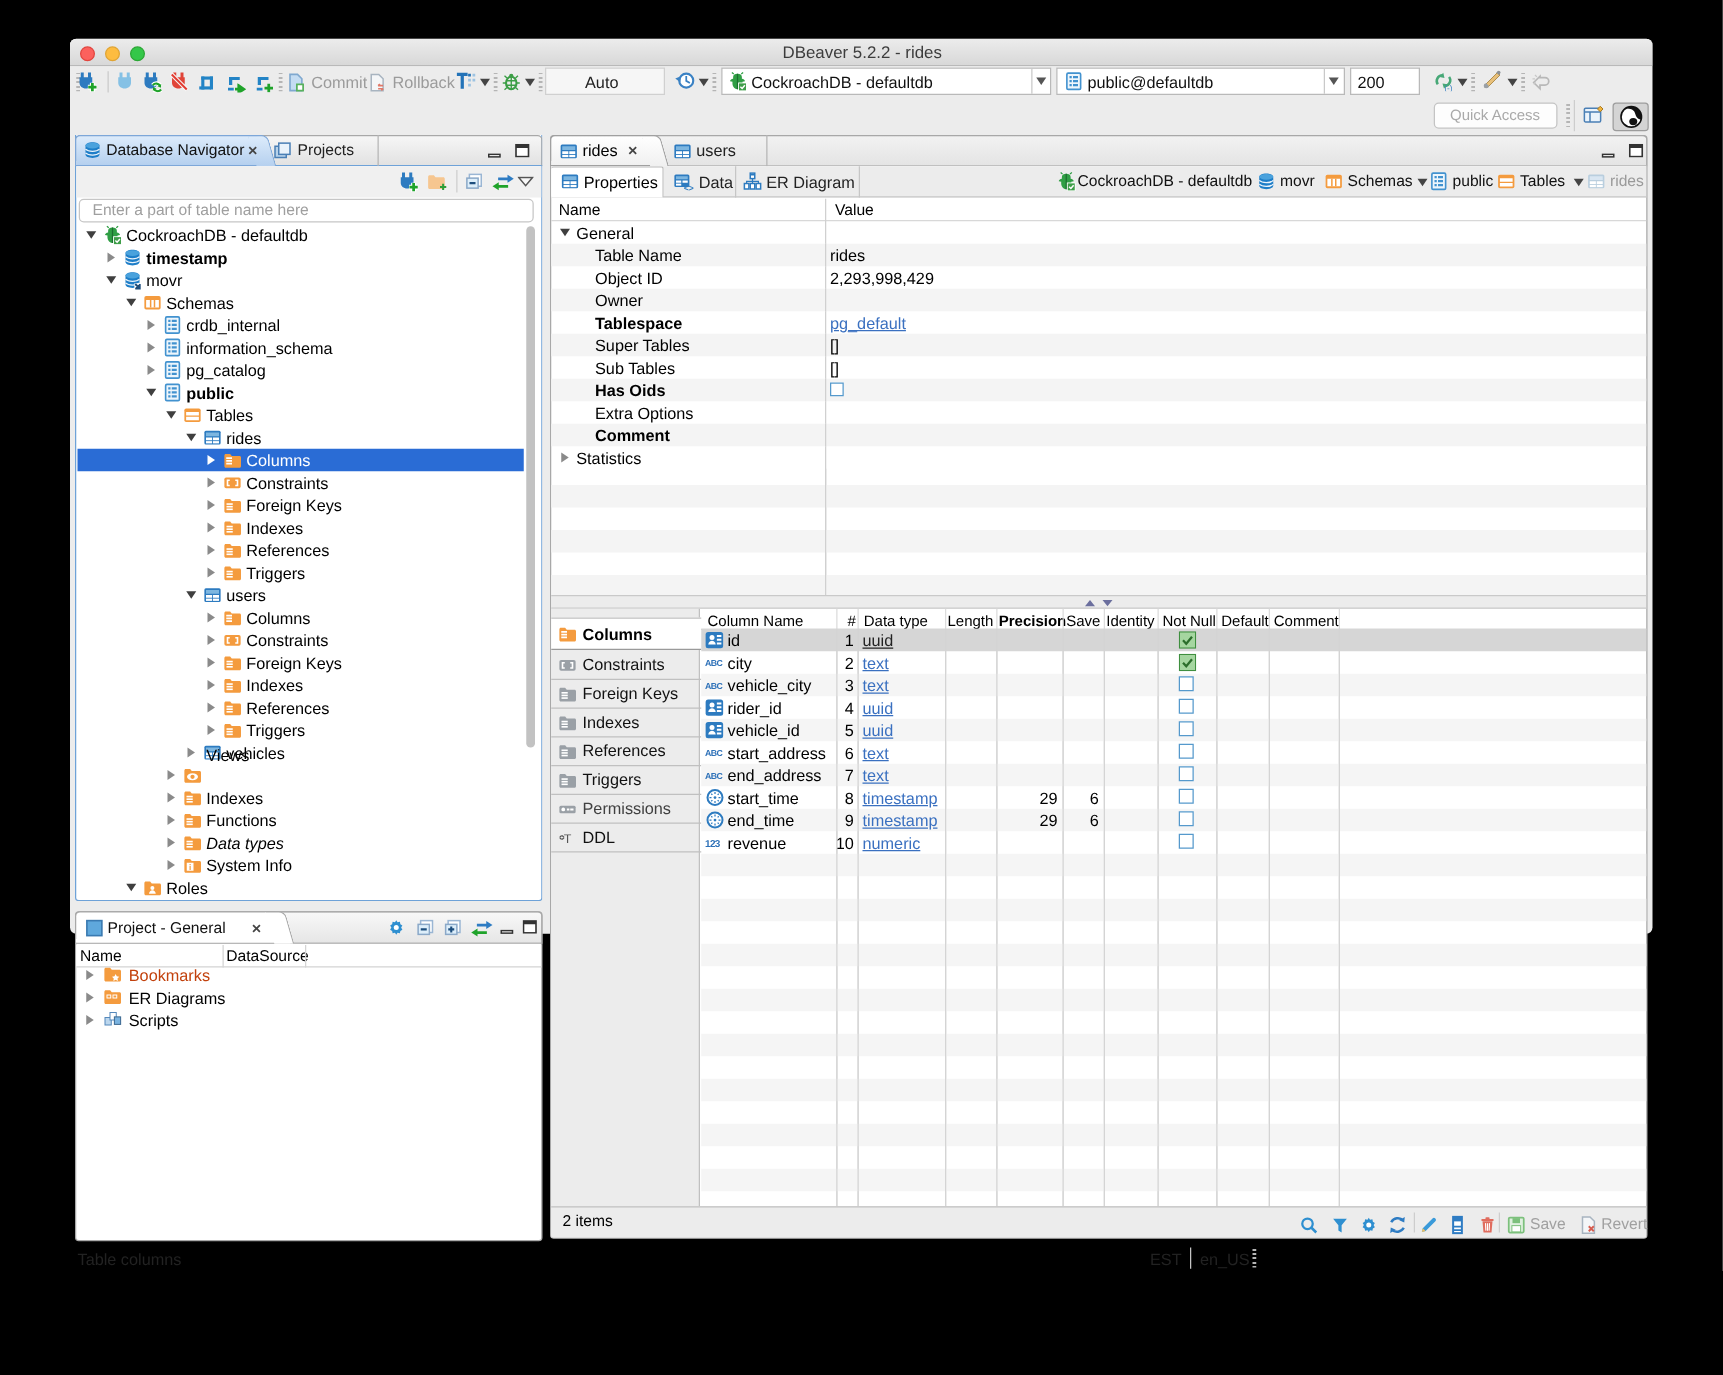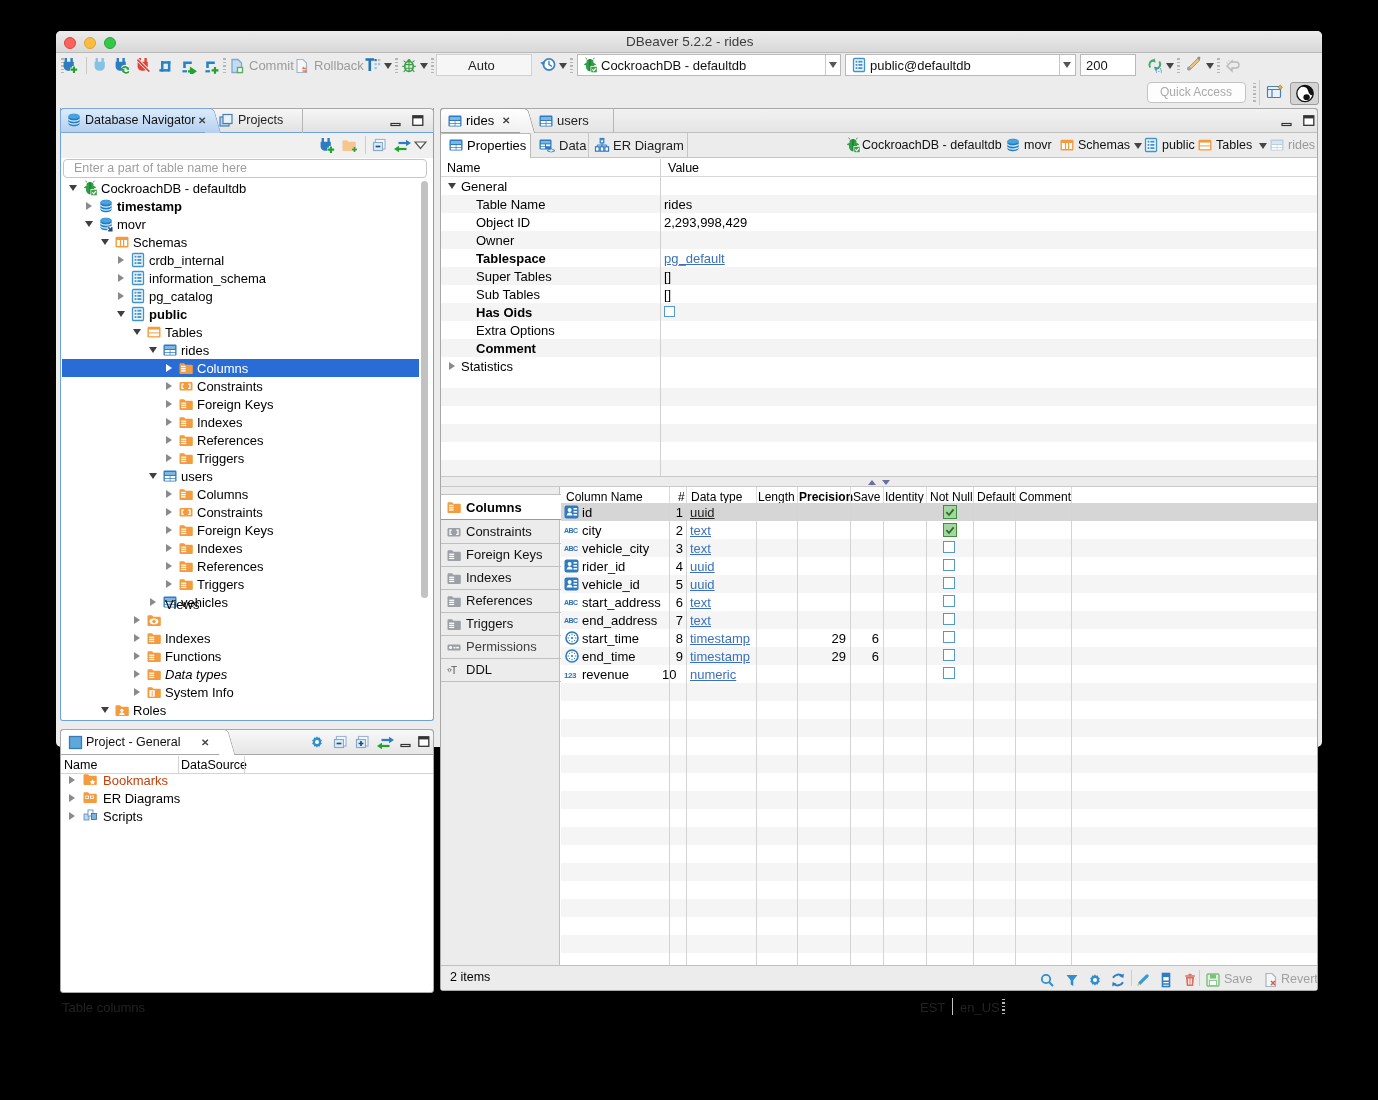--- a/index.html
+++ b/index.html
@@ -1070,21 +1070,21 @@
 <div style="position:absolute;left:634px;top:618px;font-size:13px;color:#3a70c0;white-space:nowrap;text-decoration:underline;">timestamp</div>
 <div style="position:absolute;left:744px;top:618px;width:46px;text-align:right;font-size:13px;">29</div>
 <div style="position:absolute;left:796px;top:618px;width:27px;text-align:right;font-size:13px;">6</div>
 <div class="abs" style="left:887px;top:618px;width:12px;height:12px;background:#fff;border:1.5px solid #5599cc;"></div>
 <div style="position:absolute;left:508px;top:635px;">
       <svg style="" width="16" height="16" viewBox="0 0 16 16">
         <text x="0" y="11.5" font-size="8" font-weight="bold" fill="#2e71b8" font-family="Liberation Sans" letter-spacing="-0.5">123</text>
       </svg>
     </div>
 <div style="position:absolute;left:526px;top:636px;font-size:13px;color:#000;white-space:nowrap;">revenue</div>
-<div style="position:absolute;left:606px;top:636px;width:21px;font-size:13px;">10</div>
+<div style="position:absolute;left:606px;top:636px;width:21px;text-align:right;font-size:13px;">10</div>
 <div style="position:absolute;left:634px;top:636px;font-size:13px;color:#3a70c0;white-space:nowrap;text-decoration:underline;">numeric</div>
 <div class="abs" style="left:887px;top:636px;width:12px;height:12px;background:#fff;border:1.5px solid #5599cc;"></div>
 <div class="abs" style="left:505px;top:652px;width:756px;height:18px;background:#f5f5f5;"></div>
 <div class="abs" style="left:505px;top:688px;width:756px;height:18px;background:#f5f5f5;"></div>
 <div class="abs" style="left:505px;top:724px;width:756px;height:18px;background:#f5f5f5;"></div>
 <div class="abs" style="left:505px;top:760px;width:756px;height:18px;background:#f5f5f5;"></div>
 <div class="abs" style="left:505px;top:796px;width:756px;height:18px;background:#f5f5f5;"></div>
 <div class="abs" style="left:505px;top:832px;width:756px;height:18px;background:#f5f5f5;"></div>
 <div class="abs" style="left:505px;top:868px;width:756px;height:18px;background:#f5f5f5;"></div>
 <div class="abs" style="left:505px;top:904px;width:756px;height:18px;background:#f5f5f5;"></div>

